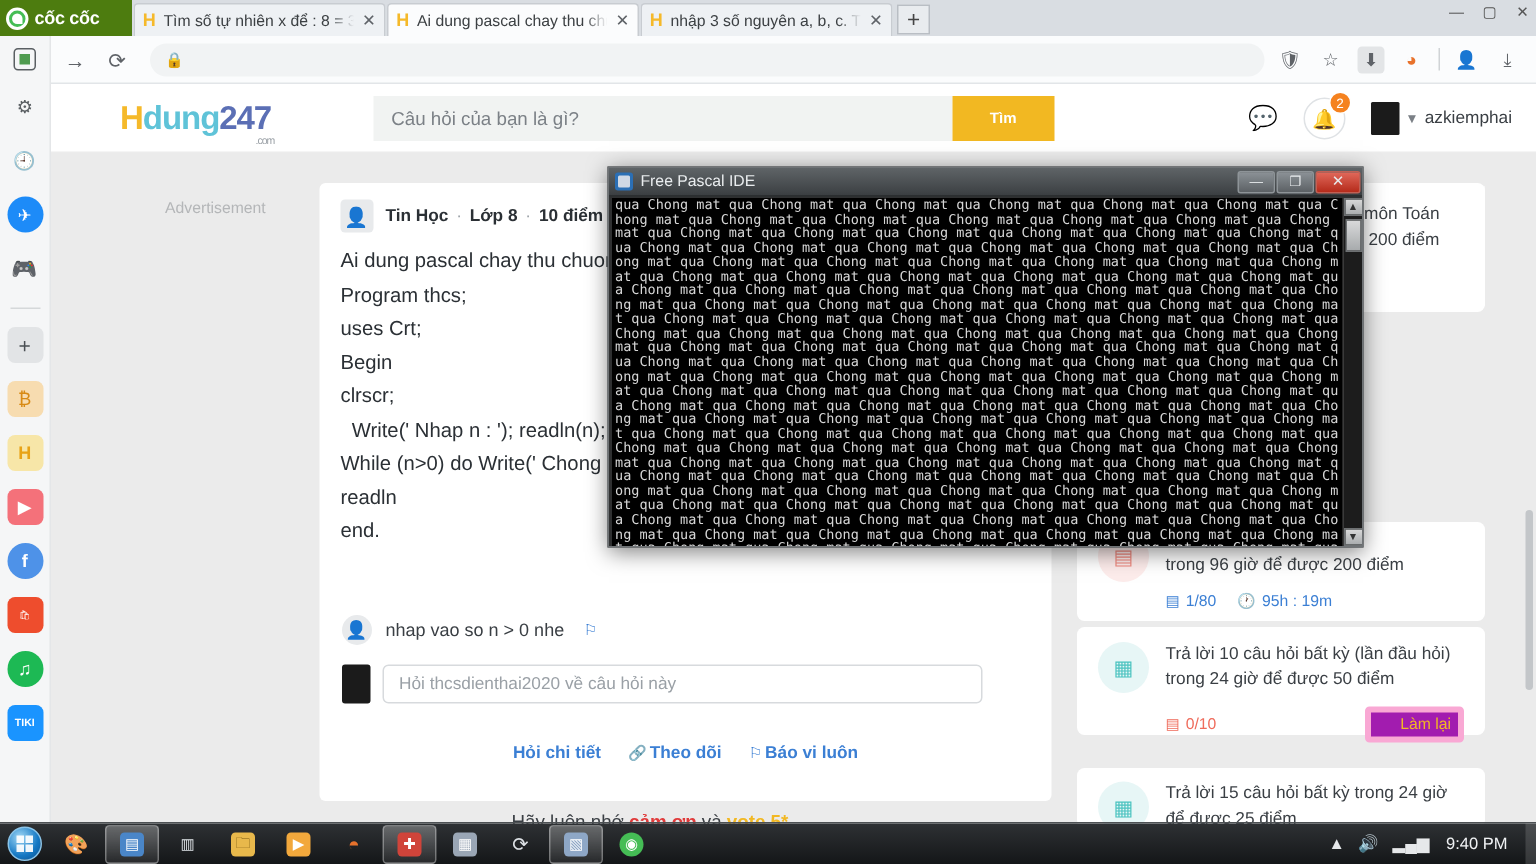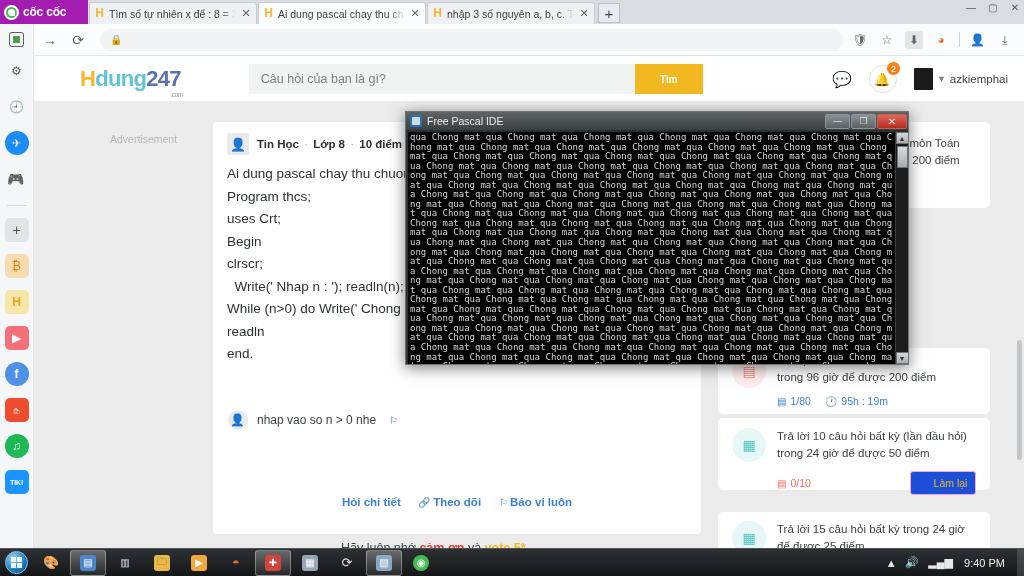--- a/index.html
+++ b/index.html
@@ -10,21 +10,21 @@
     background: #ffffff;
   }
   #screen { position: relative; width: 1024px; height: 576px; overflow: hidden; background:#fff; }
 
   
   .tabstrip {
     position: absolute; top:0; left:0; width:1024px; height:24px;
     background:#d9dde2; display:flex; align-items:flex-end;
   }
   .coccoc-logo {
-    width:88px; height:24px; background:#a21caf; color:#fff;
+    width:88px; height:24px; background:#4d7c0f; color:#fff;
     display:flex; align-items:center; gap:4px; padding-left:4px;
     font-size:12px; font-weight:bold; letter-spacing:-0.2px;
   }
   .coccoc-logo .cc-mark {
     width:15px; height:15px; border-radius:50%;
     background:#45bd55; border:2px solid #fff; position:relative; flex:none;
   }
   .coccoc-logo .cc-mark::after{
     content:""; position:absolute; left:2px; top:2px; width:7px; height:7px;
     background:#fff; border-radius:50% 50% 0 50%;
@@ -200,22 +200,22 @@
   }
   .m-icon.pink { background:#fdeceb; color:#f08a80; }
   .m-icon.teal { background:#e7f6f6; color:#4cc3c0; }
   .m-body { flex:1; }
   .m-text { font-size:11.5px; line-height:17px; color:#3a3f44; }
   .m-stats { display:flex; align-items:center; gap:14px; margin-top:9px; }
   .m-stat { display:flex; align-items:center; gap:4px; font-size:10.5px; color:#3b7fd4; }
   .m-stat .si { font-size:10px; }
   .m-stat.red { color:#ef6b5b; }
   .m-redo {
-    margin-left:auto; width:66px; height:24px; border:1px solid #f9a8d4; border-radius:3px;
-    background:#1d4ed8; color:#f2b822; font-size:10.5px;
+    margin-left:auto; width:66px; height:24px; border:4px solid #f9a8d4; border-radius:3px;
+    background:#a21caf; color:#f2b822; font-size:10.5px;
     display:flex; align-items:center; justify-content:center;
     font-family:"Liberation Sans", sans-serif;
     padding-left:15px;
   }
   .side-scroll {
     position:absolute; left:1017px; top:340px; width:5px; height:120px;
     background:#c3c6c9; border-radius:3px;
   }
 
   
@@ -436,20 +436,24 @@
       <a style="text-decoration:none;color:inherit">Hỏi chi tiết</a>
       <a style="text-decoration:none;color:inherit"><span class="ic">🔗</span><span>Theo dõi</span></a>
       <a style="text-decoration:none;color:inherit"><span class="ic">⚐</span><span>Báo vi luôn</span></a>
     </div>
   </div>
 
   <div class="comment-row">
     <div class="cm-av">👤</div>
     <span class="cm-text">nhap vao so n &gt; 0 nhe</span>
     <span class="cm-flag">⚐</span>
+  </div>
+  <div class="reply-row">
+    <div class="reply-av"></div>
+    <input class="reply-input" placeholder="Hỏi thcsdienthai2020 về câu hỏi này" style="">
   </div>
 
   <div class="thanks"><span>Hãy luôn nhớ </span><b class="red">cảm ơn</b><span> và </span><b class="gold">vote 5*</b></div>
 
   <div class="side-card" style="top:122px;height:86px;">
     <div class="mission">
       <div class="m-icon pink">▤</div>
       <div class="m-body">
         <div class="m-text">Trả lời 200 câu hỏi bất kỳ môn Toán Học trong 96 giờ để được 200 điểm</div>
       </div>

